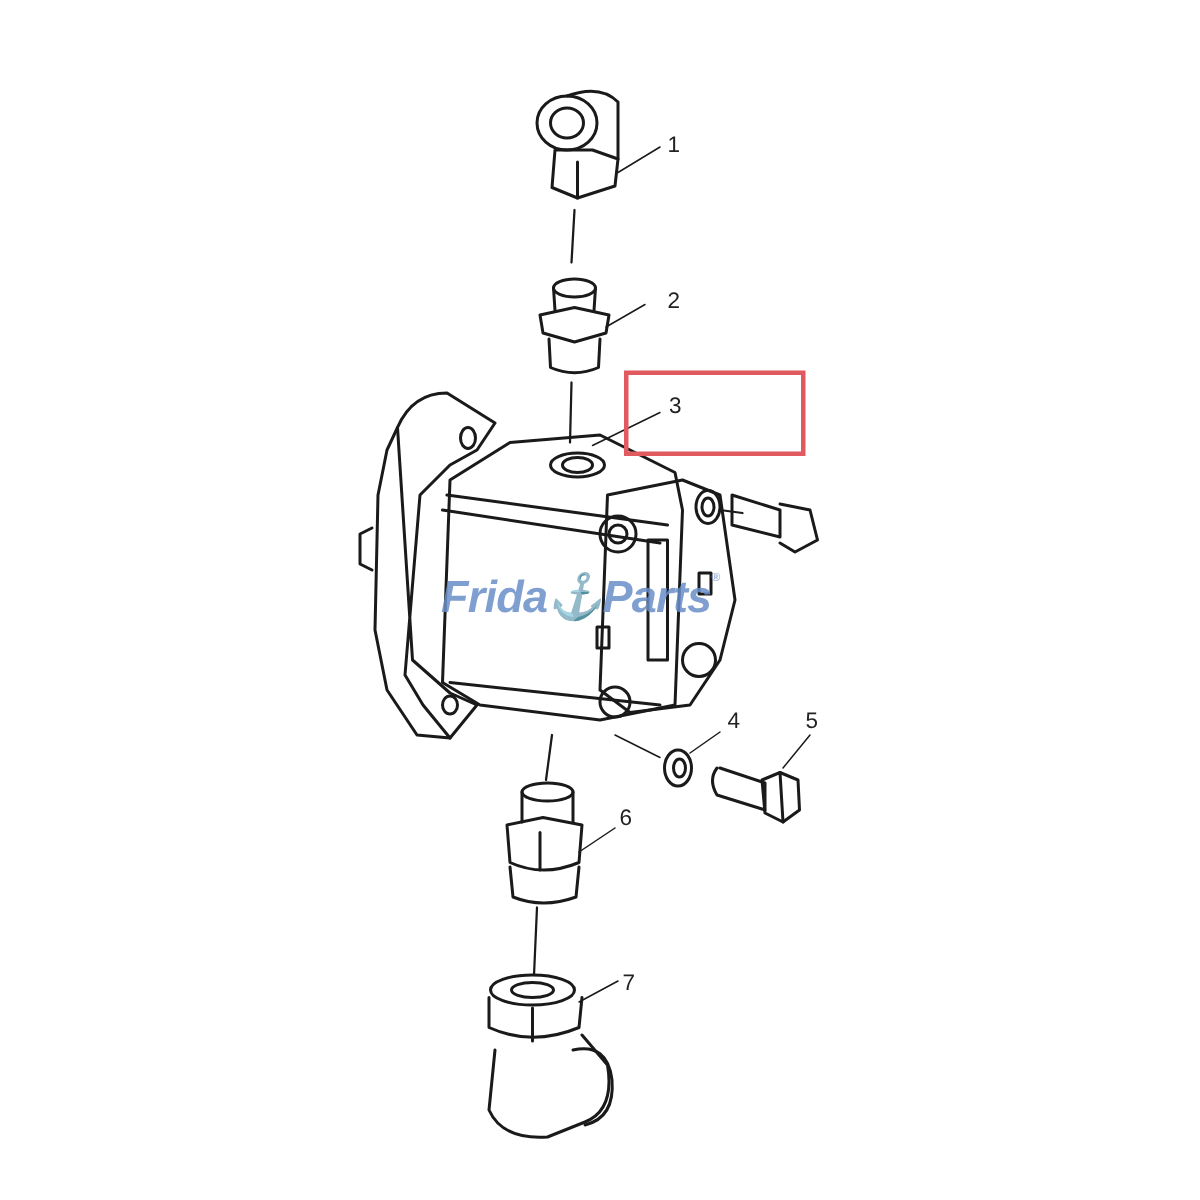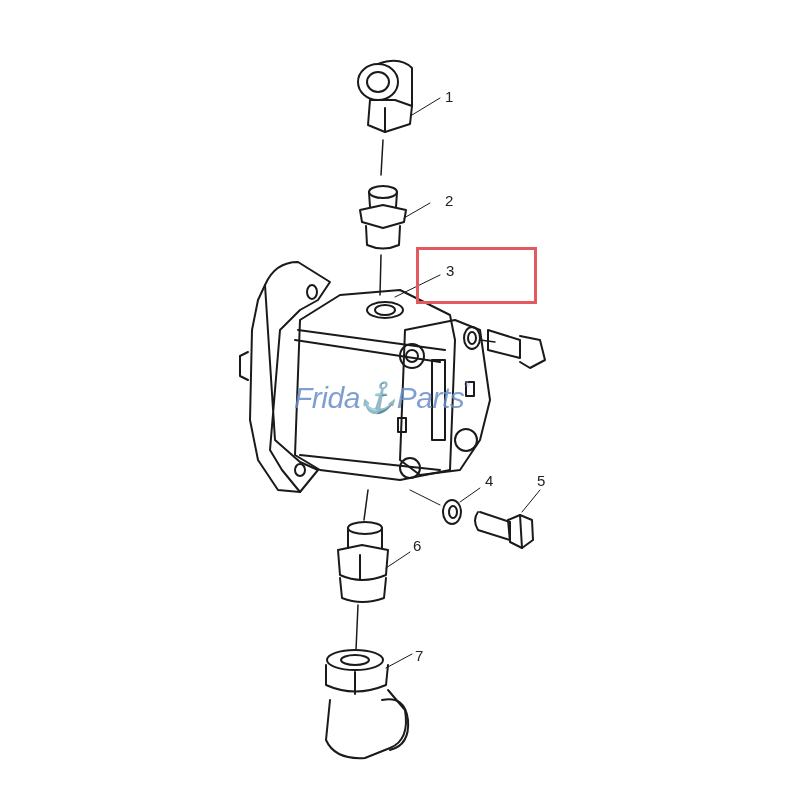--- a/index.html
+++ b/index.html
@@ -13,21 +13,21 @@
     line-height: 1;
   }
   .highlight-box {
     position: absolute;
     border: 3px solid #e05a5f;
     box-sizing: border-box;
   }
   .watermark {
     position: absolute;
     font-family: "Liberation Sans", sans-serif;
-    font-weight: normal;
+    font-weight: bold;
     font-style: italic;
     font-size: 30px;
     color: #6b8fc9;
     opacity: 0.85;
     letter-spacing: -0.5px;
     white-space: nowrap;
   }
   .watermark .reg { font-size: 8px; vertical-align: top; color: #8aa5d4; font-style: normal; }
 </style>
 </head>

